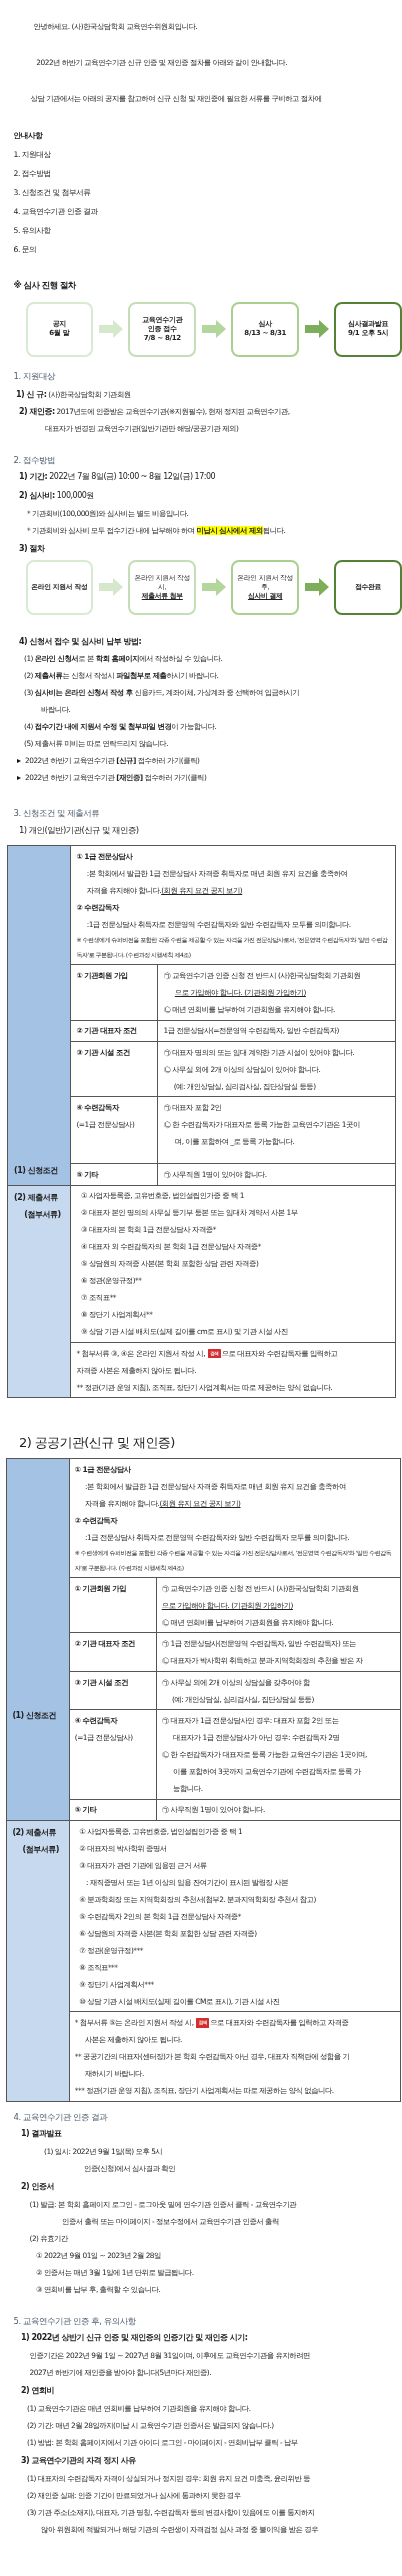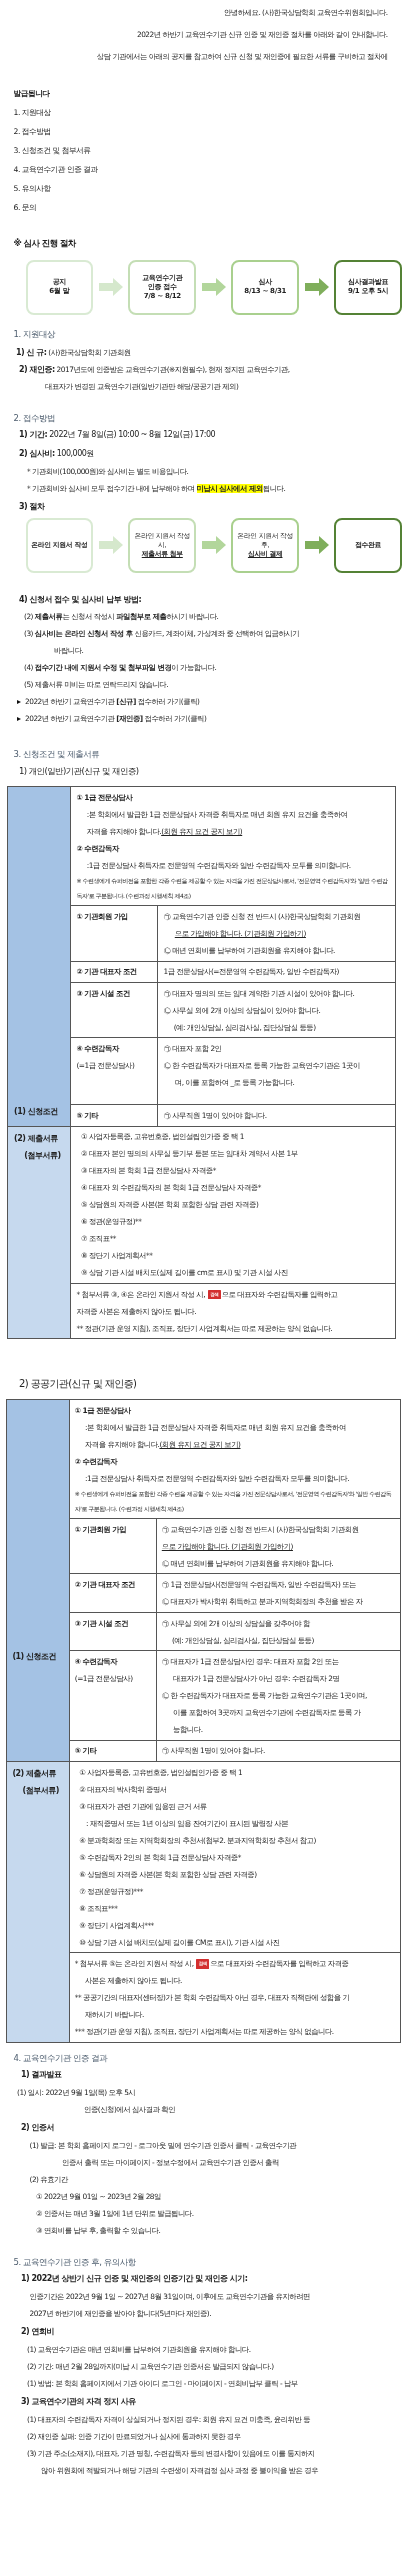--- a/index.html
+++ b/index.html
@@ -18,21 +18,21 @@
     font-size: 14px;
     font-weight: bold;
     color: #111;
     text-align: center;
     letter-spacing: -0.9px;
     padding-top: 13.6px;
     height: 56px;
     white-space: nowrap;
   }
   .intro { padding-left: 13.6px; padding-right: 11.3px; font-size: 7.4px; line-height: 19px; letter-spacing: -0.5px; }
-  .intro p { margin: 3px; text-align: right; }
+  .intro p { margin: 17px; }
   .intro .i1 { padding-left: 2.8px; }
   .intro .i2 { padding-left: 5.7px; }
   .toc { padding-left: 13.6px; margin-top: 18px; font-size: 7.7px; line-height: 19px; letter-spacing: -0.5px; }
   .toc .toc-title { font-weight: bold; }
   .proc-title { padding-left: 13.6px; margin-top: 20.4px; font-size: 8.5px; font-weight: bold; letter-spacing: -0.6px; }
   .flow { display: flex; align-items: center; margin: 8px 0 0 25.5px; height: 57px; }
   .flow .box {
     width: 71px; height: 55px;
     border-radius: 8px;
     border: 2.3px solid #d9ead3;
@@ -78,21 +78,21 @@
 <div class="page">
 
 
   <div class="intro">
     <p class="i1">안녕하세요. (사)한국상담학회 교육연수위원회입니다.</p>
     <p class="i2">2022년 하반기 교육연수기관 신규 인증 및 재인증 절차를 아래와 같이 안내합니다.</p>
     <p>상담 기관에서는 아래의 공지를 참고하여 신규 신청 및 재인증에 필요한 서류를 구비하고 절차에</p>
   </div>
 
   <div class="toc">
-    <div class="toc-title">발급됩니다</div>
+    <div class="toc-title">안내사항</div>
     <div>1. 지원대상</div>
     <div>2. 접수방법</div>
     <div>3. 신청조건 및 첨부서류</div>
     <div>4. 교육연수기관 인증 결과</div>
     <div>5. 유의사항</div>
     <div>6. 문의</div>
   </div>
 
   <div class="proc-title">※ 심사 진행 절차</div>
   <div class="flow">
@@ -158,26 +158,29 @@
         <span class="b u">심사비 결제</span>
       </div>
       <div class="arrow" style="--ac:#7fae5b"></div>
       <div class="box normal" style="border-color:#548235">
         <span class="b">접수완료</span>
       </div>
     </div>
 
     <div class="line b" style="padding-left:19px; margin-top:17px; font-size:8px">4) 신청서 접수 및 심사비 납부 방법:</div>
     <div class="line" style="padding-left:24px">
+      <span>(1) </span><span class="b">온라인 신청서</span><span>로 본 </span><span class="b">학회 홈페이지</span><span>에서 작성하실 수 있습니다.</span>
+    </div>
+    <div class="line" style="padding-left:24px">
       <span>(2) </span><span class="b">제출서류</span><span>는 신청서 작성시 </span><span class="b">파일첨부로 제출</span><span>하시기 바랍니다.</span>
     </div>
     <div class="line" style="padding-left:24px">
       <span>(3) </span><span class="b">심사비는 온라인 신청서 작성 후</span><span> 신용카드, 계좌이체, 가상계좌 중 선택하여 입금하시기</span>
     </div>
-    <div class="line" style="padding-left:54px">바랍니다.</div>
+    <div class="line" style="padding-left:41px">바랍니다.</div>
     <div class="line" style="padding-left:24px">
       <span>(4) </span><span class="b">접수기간 내에 지원서 수정 및 첨부파일 변경</span><span>이 가능합니다.</span>
     </div>
     <div class="line" style="padding-left:24px">(5) 제출서류 미비는 따로 연락드리지 않습니다.</div>
     <div class="line link" style="padding-left:17px">
       <span class="tri"></span><span>2022년 하반기 교육연수기관 </span><span class="b">[신규]</span><span> 접수하러 가기(클릭)</span>
     </div>
     <div class="line link" style="padding-left:17px">
       <span class="tri"></span><span>2022년 하반기 교육연수기관 </span><span class="b">[재인증]</span><span> 접수하러 가기(클릭)</span>
     </div>
@@ -259,21 +262,21 @@
       <tr class="thick">
         <td colspan="2">
           <div><span>* 첨부서류 ③, ④은 온라인 지원서 작성 시,</span> <span class="search-badge">검색</span><span>으로 대표자와 수련감독자를 입력하고</span></div>
           <div>자격증 사본은 제출하지 않아도 됩니다.</div>
           <div>** 정관(기관 운영 지침), 조직표, 장단기 사업계획서는 따로 제공하는 양식 없습니다.</div>
         </td>
       </tr>
     </tbody>
       </table>
 
-    <div class="sub-h" style="padding-left:19px; font-size:10px; font-weight:normal; margin-top:36px; margin-bottom:6.8px">2) 공공기관(신규 및 재인증)</div>
+    <div class="sub-h" style="padding-left:19px; font-size:13px; font-weight:normal; margin-top:36px; margin-bottom:6.8px">2) 공공기관(신규 및 재인증)</div>
 
     <table class="req" style="width:395px; margin-left:5.7px">
       <tbody>
           <tr>
         <td class="side" rowspan="6" style="vertical-align:bottom; padding-bottom:96px"><span>(1) 신청조건</span></td>
         <td colspan="2">
           <div class="b">① 1급 전문상담사</div>
           <div class="ind">:본 학회에서 발급한 1급 전문상담사 자격증 취득자로 매년 회원 유지 요건을 충족하여</div>
           <div class="ind"><span>자격을 유지해야 합니다.</span><span class="u link">(회원 유지 요건 공지 보기)</span></div>
           <div class="b">② 수련감독자</div>
@@ -350,21 +353,21 @@
           <div>*** 정관(기관 운영 지침), 조직표, 장단기 사업계획서는 따로 제공하는 양식 없습니다.</div>
         </td>
       </tr>
     </tbody>
       </table>
   </div>
 
   <div style="margin-top:9px">
     <div class="sec-h">4. 교육연수기관 인증 결과</div>
     <div class="line b" style="padding-left:21px; font-size:8px; line-height:19px">1) 결과발표</div>
-    <div class="line" style="padding-left:17px">(1) 일시: 2022년 9월 1일(목) 오후 5시</div>
+    <div class="line" style="padding-left:44px">(1) 일시: 2022년 9월 1일(목) 오후 5시</div>
     <div class="line" style="padding-left:84px">인증(신청)에서 심사결과 확인</div>
     <div class="line b" style="padding-left:21px; font-size:8px; line-height:19px">2) 인증서</div>
     <div class="line" style="padding-left:29.5px">(1) 발급: 본 학회 홈페이지 로그인 - 로그아웃 밑에 연수기관 인증서 클릭 - 교육연수기관</div>
     <div class="line" style="padding-left:62px">인증서 출력 또는 마이페이지 - 정보수정에서 교육연수기관 인증서 출력</div>
     <div class="line" style="padding-left:29.5px">(2) 유효기간</div>
     <div class="line" style="padding-left:36px">① 2022년 9월 01일 ~ 2023년 2월 28일</div>
     <div class="line" style="padding-left:36px">② 인증서는 매년 3월 1일에 1년 단위로 발급됩니다.</div>
     <div class="line" style="padding-left:36px">③ 연회비를 납부 후, 출력할 수 있습니다.</div>
   </div>
 

